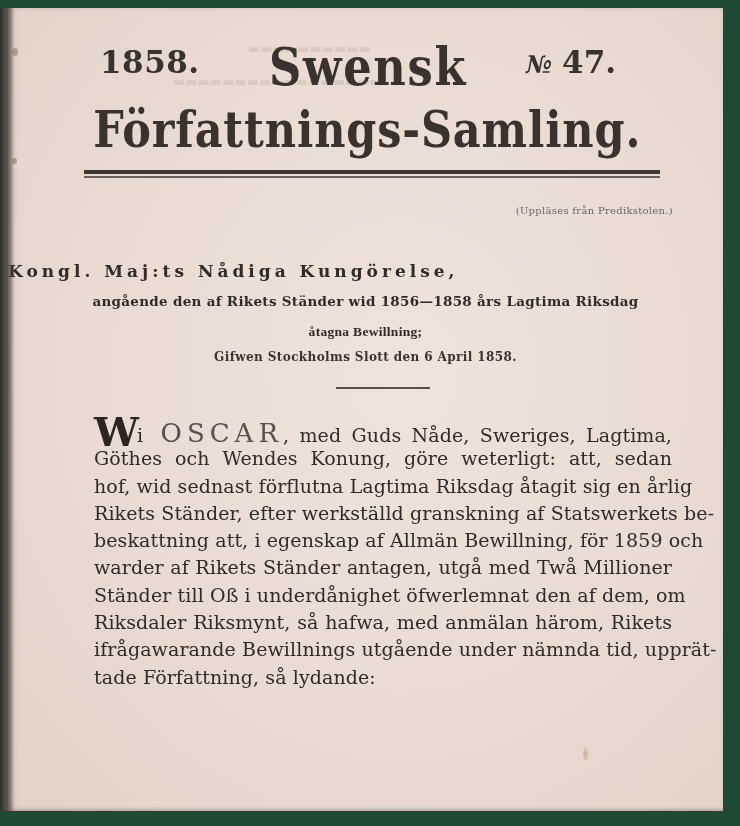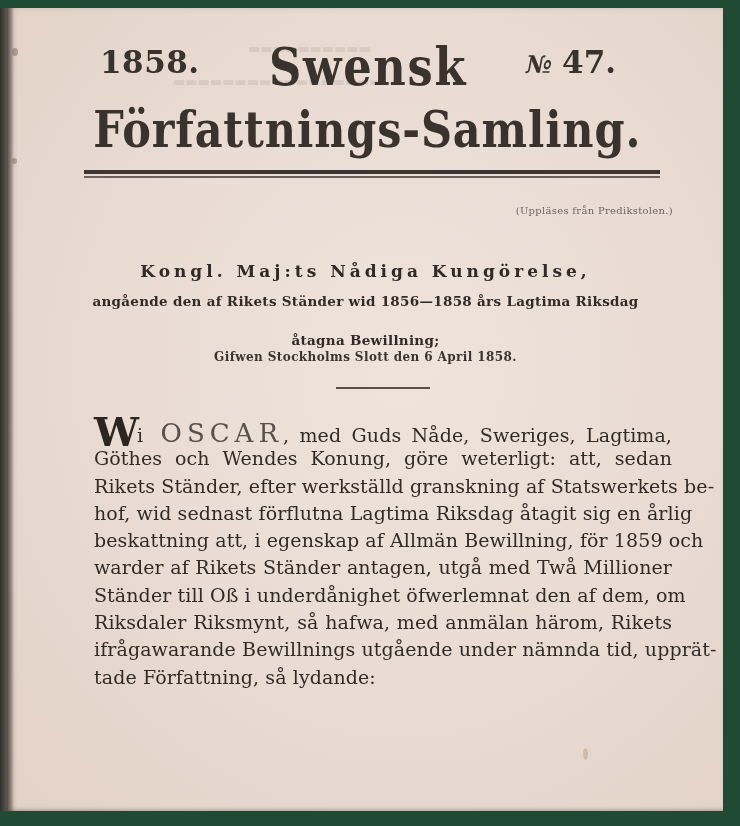--- a/index.html
+++ b/index.html
@@ -46,31 +46,31 @@
       position: absolute; left: 76px; top: 161px; width: 576px; height: 10px;
     }
     .double-rule .thick { position: absolute; left: 0; top: 1px; width: 100%; height: 4px; background: #3d3632; }
     .double-rule .thin { position: absolute; left: 0; top: 7px; width: 100%; height: 1.5px; background: #6b605a; }
 
     .reprint-note {
       position: absolute; right: 50px; top: 197px;
       font-family: "DejaVu Serif", serif; font-size: 10px; color: #6f6560; letter-spacing: 0.3px;
     }
     .decree-title {
-      position: absolute; left: 0; width: 100%; top: 253px; text-align: center;
+      position: absolute; left: 0; width: 100%; top: 253px; 
       font-family: "DejaVu Serif", serif; font-weight: bold; font-size: 17px;
       letter-spacing: 4px; color: #322a26;
     }
     .decree-sub {
       position: absolute; left: 0; width: 100%; text-align: center;
       font-family: "DejaVu Serif", serif; font-weight: bold; font-size: 13.5px;
       letter-spacing: 0.3px; color: #322a26;
     }
     .decree-sub.l1 { top: 285px; }
-    .decree-sub.l2 { top: 324px; }
+    .decree-sub.l2 { top: 316px; font-family: Liberation Serif, serif; }
     .given {
       position: absolute; left: 0; width: 100%; top: 342px; text-align: center;
       font-family: "DejaVu Serif", serif; font-weight: bold; font-size: 12px;
       letter-spacing: 0.4px; color: #3c332f;
     }
     .separator {
       position: absolute; left: 328px; top: 379px; width: 94px; height: 1.5px; background: #5a504a;
     }
 
     .body-text {
@@ -120,22 +120,22 @@
     <div class="decree-title">Kongl. Maj:ts Nådiga Kungörelse,</div>
     <div class="decree-sub l1">angående den af Rikets Ständer wid 1856—1858 års Lagtima Riksdag</div>
     <div class="decree-sub l2">åtagna Bewillning;</div>
     <div class="given">Gifwen Stockholms Slott den 6 April 1858.</div>
 
     <div class="separator"></div>
 
     <div class="body-text">
       <span class="body-line"><span class="dropcap">W</span><span>i</span><span class="smallcaps"> OSCAR</span><span>, med Guds Nåde, Sweriges, Lagtima,</span></span>
       <span class="body-line">Göthes och Wendes Konung, göre weterligt: att, sedan</span>
+      <span class="body-line">hof, wid sednast förflutna Lagtima Riksdag åtagit sig en årlig</span>
       <span class="body-line">Rikets Ständer, efter werkställd granskning af Statswerkets be-</span>
-      <span class="body-line">hof, wid sednast förflutna Lagtima Riksdag åtagit sig en årlig</span>
       <span class="body-line">beskattning att, i egenskap af Allmän Bewillning, för 1859 och</span>
       <span class="body-line">warder af Rikets Ständer antagen, utgå med Twå Millioner</span>
       <span class="body-line">Ständer till Oß i underdånighet öfwerlemnat den af dem, om</span>
       <span class="body-line">Riksdaler Riksmynt, så hafwa, med anmälan härom, Rikets</span>
       <span class="body-line">ifrågawarande Bewillnings utgående under nämnda tid, upprät-</span>
       <span class="body-line last">tade Författning, så lydande:</span>
     </div>
   </div>
   <div class="page-left-shadow"></div>
 </div>

